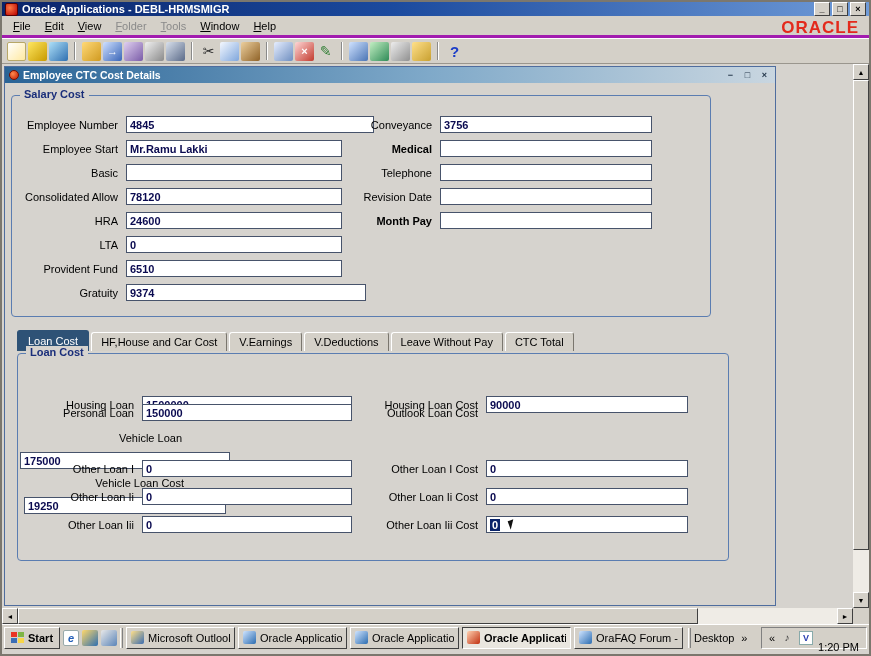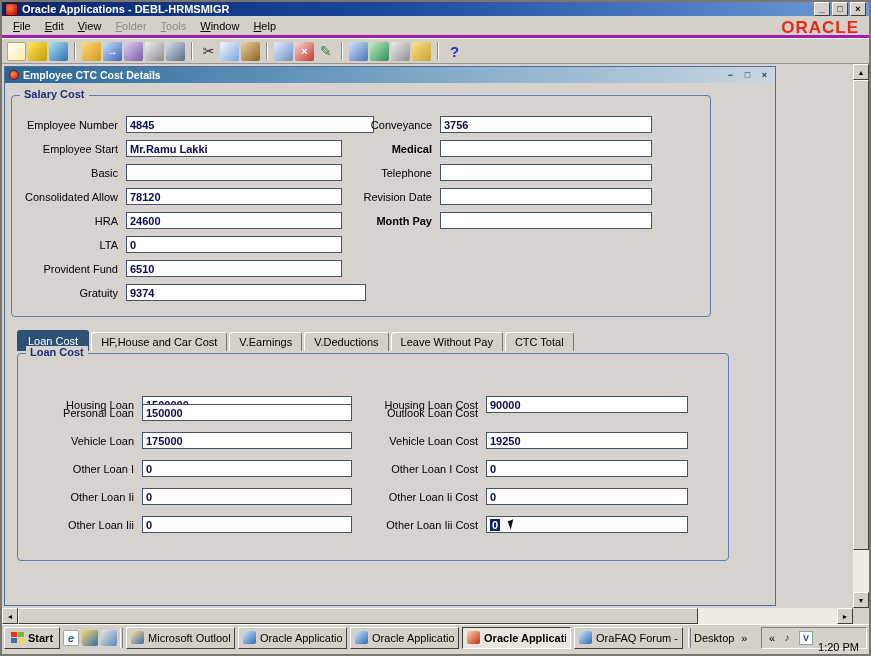--- a/index.html
+++ b/index.html
@@ -274,21 +274,21 @@
             <span class="flabel" style="width:114px">Housing Loan</span>
             <div class="finput" style="width:210px">1500000</div>
             <span class="flabel" style="width:110px; margin-left:8px">Housing Loan Cost</span>
             <div class="finput" style="width:202px">90000</div>
           </div>
           <div class="frow" style="left:2px; top:50px;">
             <span class="flabel" style="width:114px">Personal Loan</span>
             <div class="finput" style="width:210px">150000</div>
             <span class="flabel" style="width:110px; margin-left:8px">Outlook Loan Cost</span>
           </div>
-          <div class="frow" style="left:2px; top:78px;">
+          <div class="frow" style="left:2px; top:78px;flex-direction:column;">
             <span class="flabel" style="width:114px">Vehicle Loan</span>
             <div class="finput" style="width:210px">175000</div>
             <span class="flabel" style="width:110px; margin-left:8px">Vehicle Loan Cost</span>
             <div class="finput" style="width:202px">19250</div>
           </div>
           <div class="frow" style="left:2px; top:106px;">
             <span class="flabel" style="width:114px">Other Loan I</span>
             <div class="finput" style="width:210px">0</div>
             <span class="flabel" style="width:110px; margin-left:8px">Other Loan I Cost</span>
             <div class="finput" style="width:202px">0</div>

